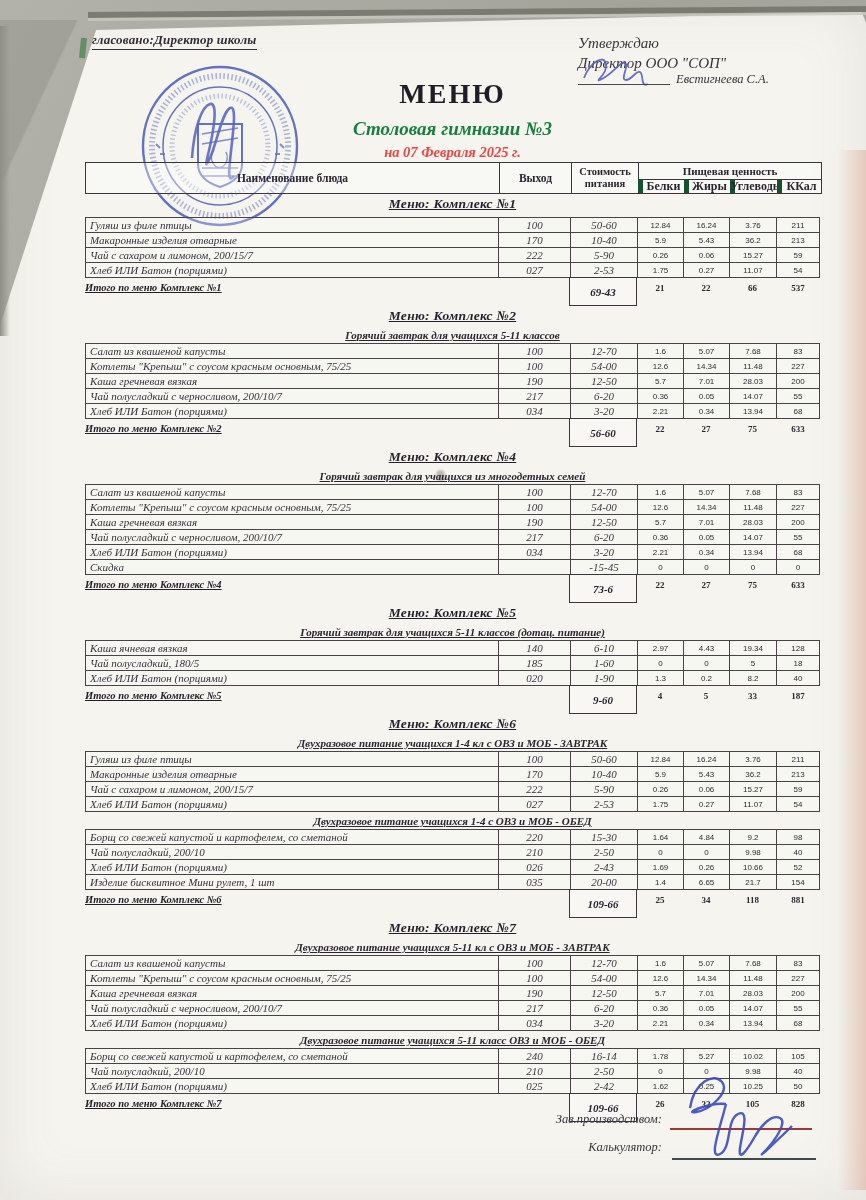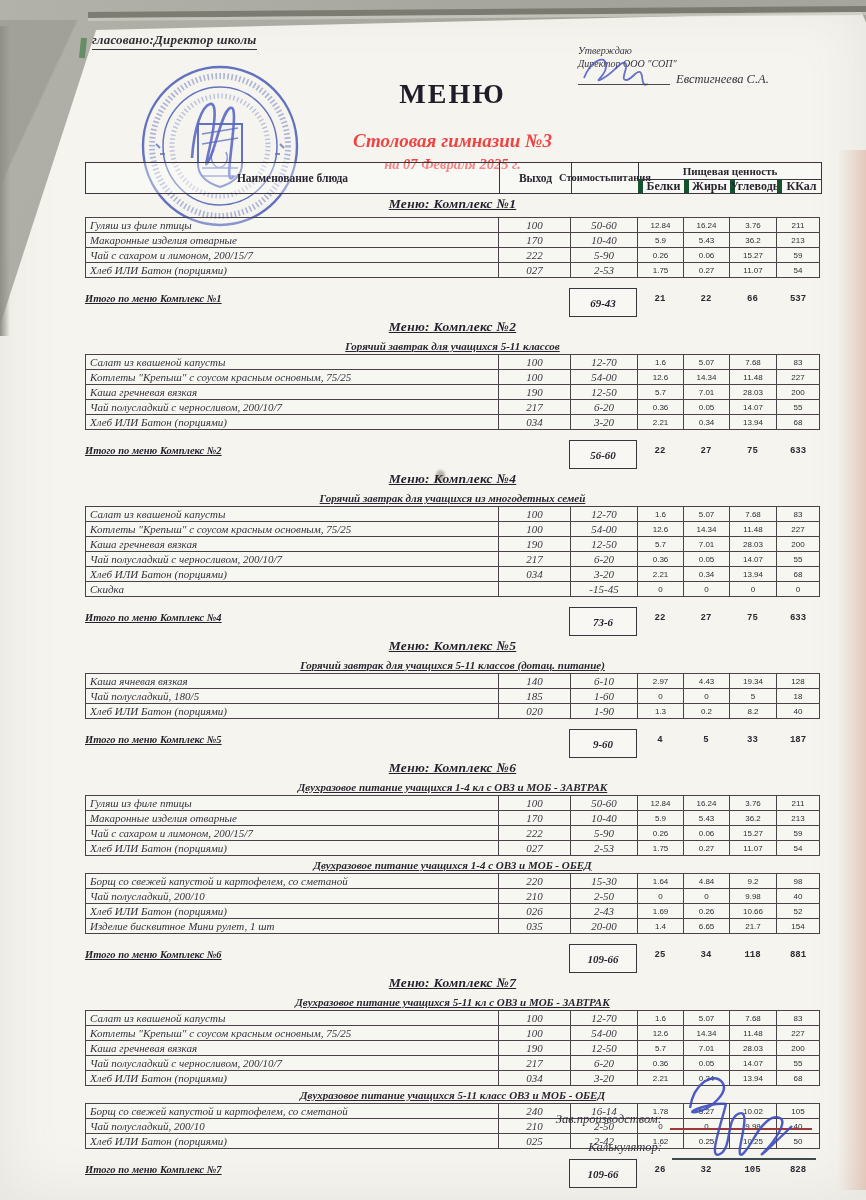--- a/index.html
+++ b/index.html
@@ -29,64 +29,64 @@
   .scan-right-pink{position:absolute;right:0;top:150px;width:28px;height:1040px;
     background:linear-gradient(to left,rgba(216,160,138,.45),rgba(216,160,138,0))}
   .scan-diagonal-shadow{position:absolute;left:-6px;top:20px;width:120px;height:330px;
     background:linear-gradient(115deg,rgba(120,120,112,.55) 30%,rgba(120,120,112,0) 31%);
     clip-path:polygon(0 0,100% 0,0 100%);opacity:.5}
   .green-mark{position:absolute;left:80px;top:38px;width:6px;height:20px;background:#3d7d42;opacity:.65;transform:rotate(6deg)}
   .blot{position:absolute;left:436px;top:470px;width:9px;height:11px;background:#8d8678;border-radius:50%;opacity:.55;filter:blur(1px)}
 
   .approved-left{position:absolute;left:92px;top:32px;font-size:13px;font-weight:bold;font-style:italic;
     border-bottom:1.6px solid #37323b;padding-bottom:1px;color:#322d37;letter-spacing:.2px}
-  .approve-right{position:absolute;left:578px;top:44px;font-style:italic;font-size:10px;line-height:1.3;color:#37333d}
+  .approve-right{position:absolute;left:578px;top:34px;font-style:italic;font-size:15px;line-height:1.3;color:#37333d}
   .signer-row{position:absolute;left:578px;top:72px;font-style:italic;font-size:12.5px;color:#37333d;white-space:nowrap}
   .signer-underline{display:inline-block;width:92px;border-bottom:1.4px solid #4a4550;vertical-align:-2px;margin-right:6px}
   .approve-sig{position:absolute;left:570px;top:44px;width:140px;height:46px}
 
   .title-block{position:absolute;left:85px;top:78px;width:735px;text-align:center}
   .title-main{font-size:28px;font-weight:bold;letter-spacing:2px;color:#211d28}
-  .title-sub{font-size:19px;font-weight:bold;font-style:italic;margin-top:20px;color:#ef4444}
+  .title-sub{font-size:19px;font-weight:bold;font-style:italic;margin-top:8px;color:#15803d}
   .title-date{font-size:14.5px;font-weight:bold;font-style:italic;margin-top:4px;color:#ef4444}
 
   .stamp{position:absolute;left:136px;top:58px;width:168px;height:172px;opacity:.82}
 
   
   .mt-head{position:absolute;left:85px;top:162px;width:735px;display:grid;
     grid-template-columns:413px 72px 67px 46px 46px 47px 44px;
     grid-template-rows:16px 14px;border:1.6px solid #3c353d;background:rgba(255,255,255,.35)}
   .mt-head div{display:flex;align-items:center;justify-content:center;font-weight:bold;color:#2a2530}
   .h-name{grid-row:1/3;grid-column:1;font-size:11.5px}
   .h-out{grid-row:1/3;grid-column:2;border-left:1.4px solid #3c353d;font-size:11.5px}
-  .h-cost{grid-row:1/3;grid-column:3;border-left:1.4px solid #3c353d;font-size:10.5px;line-height:1.15;text-align:center;flex-direction:row}
+  .h-cost{grid-row:1/3;grid-column:3;border-left:1.4px solid #3c353d;font-size:10.5px;line-height:1.15;text-align:center;flex-direction:column}
   .h-pv{grid-row:1;grid-column:4/8;border-left:1.4px solid #3c353d;font-size:11px}
   .h-sub{grid-row:2;font-size:12px;font-weight:normal;border-top:1px solid #3c353d;border-left:5px solid #14532d;color:#332e39}
 
   
   .sections{position:absolute;left:85px;top:196px;width:735px}
   .menu-section{margin-bottom:12px}
   .section-title{text-align:center;font-size:13.5px;font-weight:bold;font-style:italic;
     text-decoration:underline;color:#241f2b;margin-bottom:5px;letter-spacing:.3px}
   .group-subtitle{text-align:center;font-size:11px;font-weight:bold;font-style:italic;
     text-decoration:underline;color:#2a2531;margin:3px 0 2px}
   .rows{border-top:1.2px solid var(--bd)}
   .dish-row{display:grid;grid-template-columns:413px 72px 67px 46px 46px 47px 44px;
     border-bottom:1.2px solid var(--bd);height:14px;background:rgba(255,255,255,.25)}
   .dish-row .c{display:flex;align-items:center;border-left:1.2px solid var(--bd);overflow:hidden}
   .dish-row .c:last-child{border-right:1.2px solid var(--bd)}
   .c.name{font-style:italic;font-size:11px;padding-left:4px;color:#36313d;white-space:nowrap}
   .c.out,.c.cost{font-style:italic;font-size:11px;justify-content:center;color:#3a3542}
   .c.nut{font-family:"Liberation Sans",sans-serif;font-size:8px;justify-content:center;color:#2d2d35}
-  .total-row{position:relative;display:grid;grid-template-columns:413px 72px 67px 46px 46px 47px 44px;height:17px;margin-top:12px}
+  .total-row{position:relative;display:grid;grid-template-columns:413px 72px 67px 46px 46px 47px 44px;height:17px;margin-top:1px}
   .total-row .t{display:flex;align-items:center}
   .t.label{font-size:10.5px;font-weight:bold;font-style:italic;text-decoration:underline;color:#241f2b;white-space:nowrap}
   .total-cost-box{position:absolute;left:484px;top:-2px;width:66px;height:27px;border:1.7px solid #3c353d;
     display:flex;align-items:center;justify-content:center;font-size:11px;font-weight:bold;font-style:italic;color:#241f2b;background:rgba(255,255,255,.3)}
-  .t.nut{font-family:Liberation Mono, monospace;font-size:9px;font-weight:bold;justify-content:center;color:#2a2a32}
+  .t.nut{font-family:Liberation Serif, serif;font-size:9px;font-weight:bold;justify-content:center;color:#2a2a32}
 
   
   .f-label{position:absolute;width:170px;text-align:right;font-style:italic;font-size:12.5px;color:#36323c}
   .f-line{position:absolute;height:1.6px}
   .footer-sig{position:absolute;left:630px;top:1068px;width:210px;height:120px}
 </style>
 </head>
 <body>
 
 <div class="page"></div>

